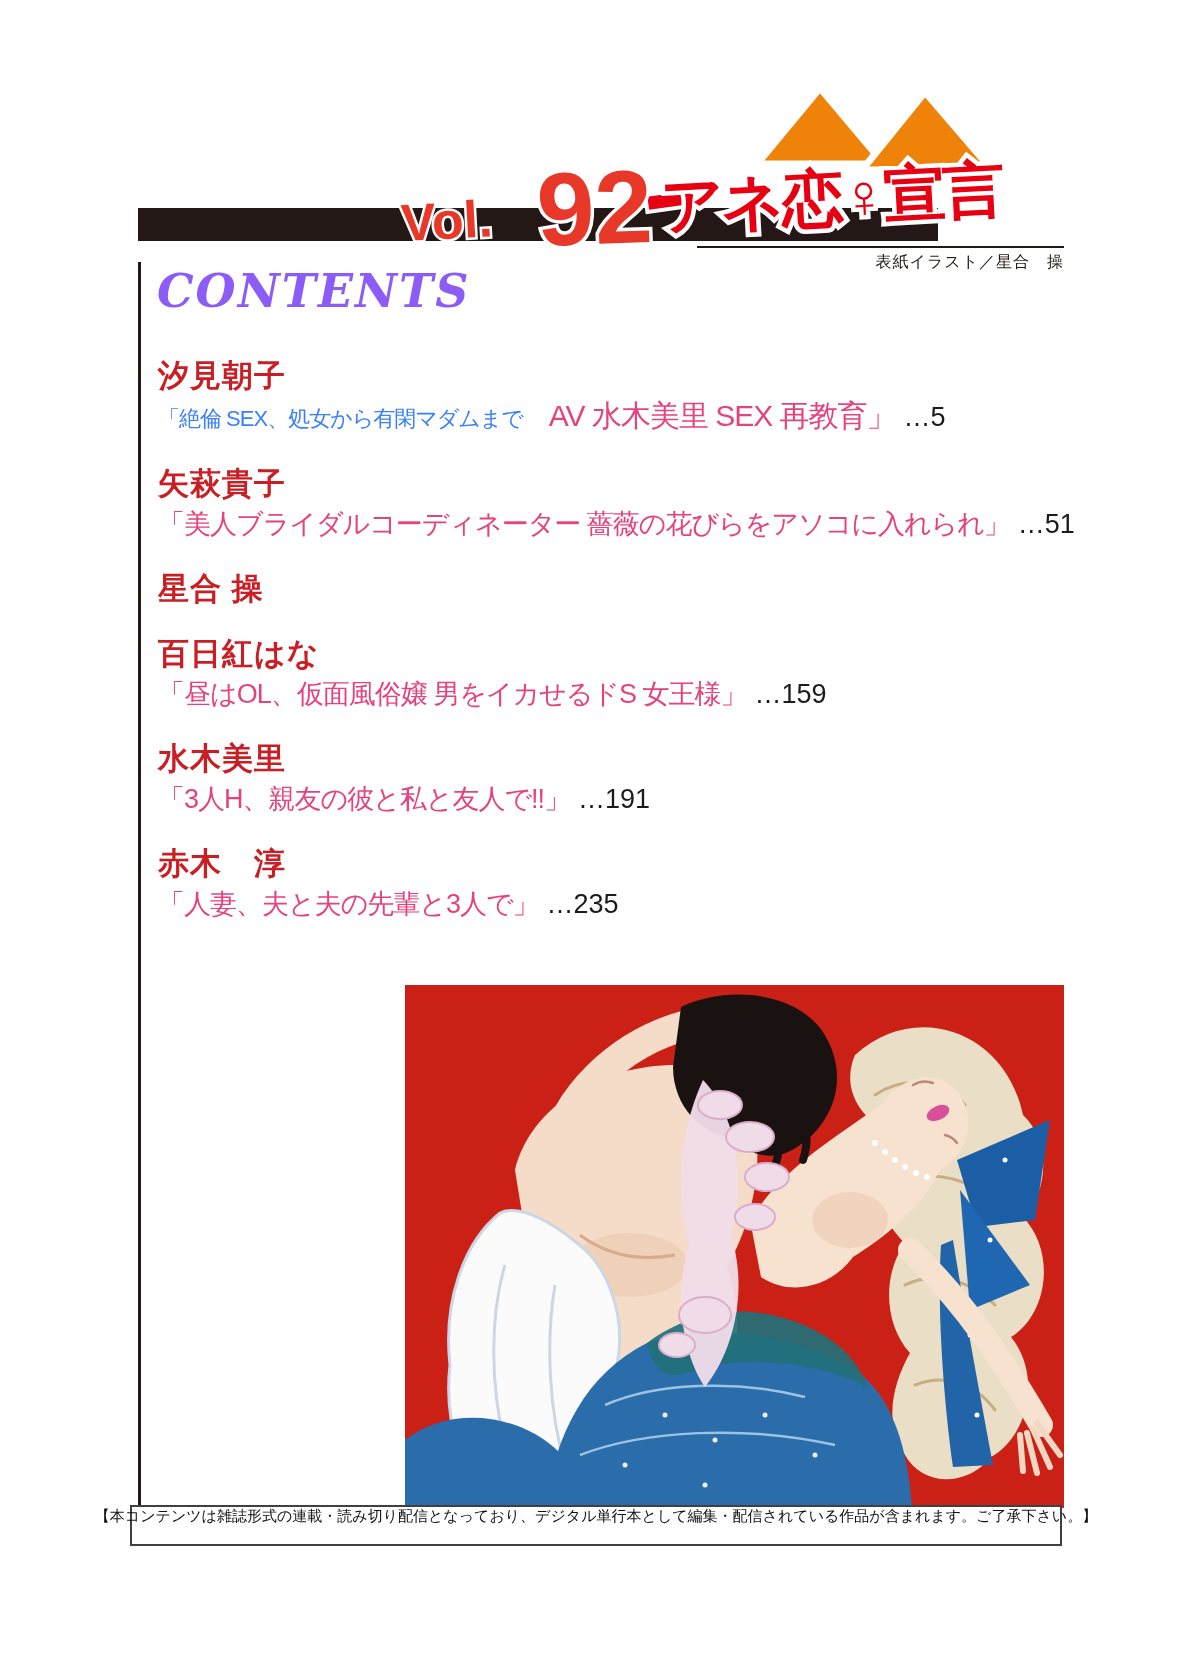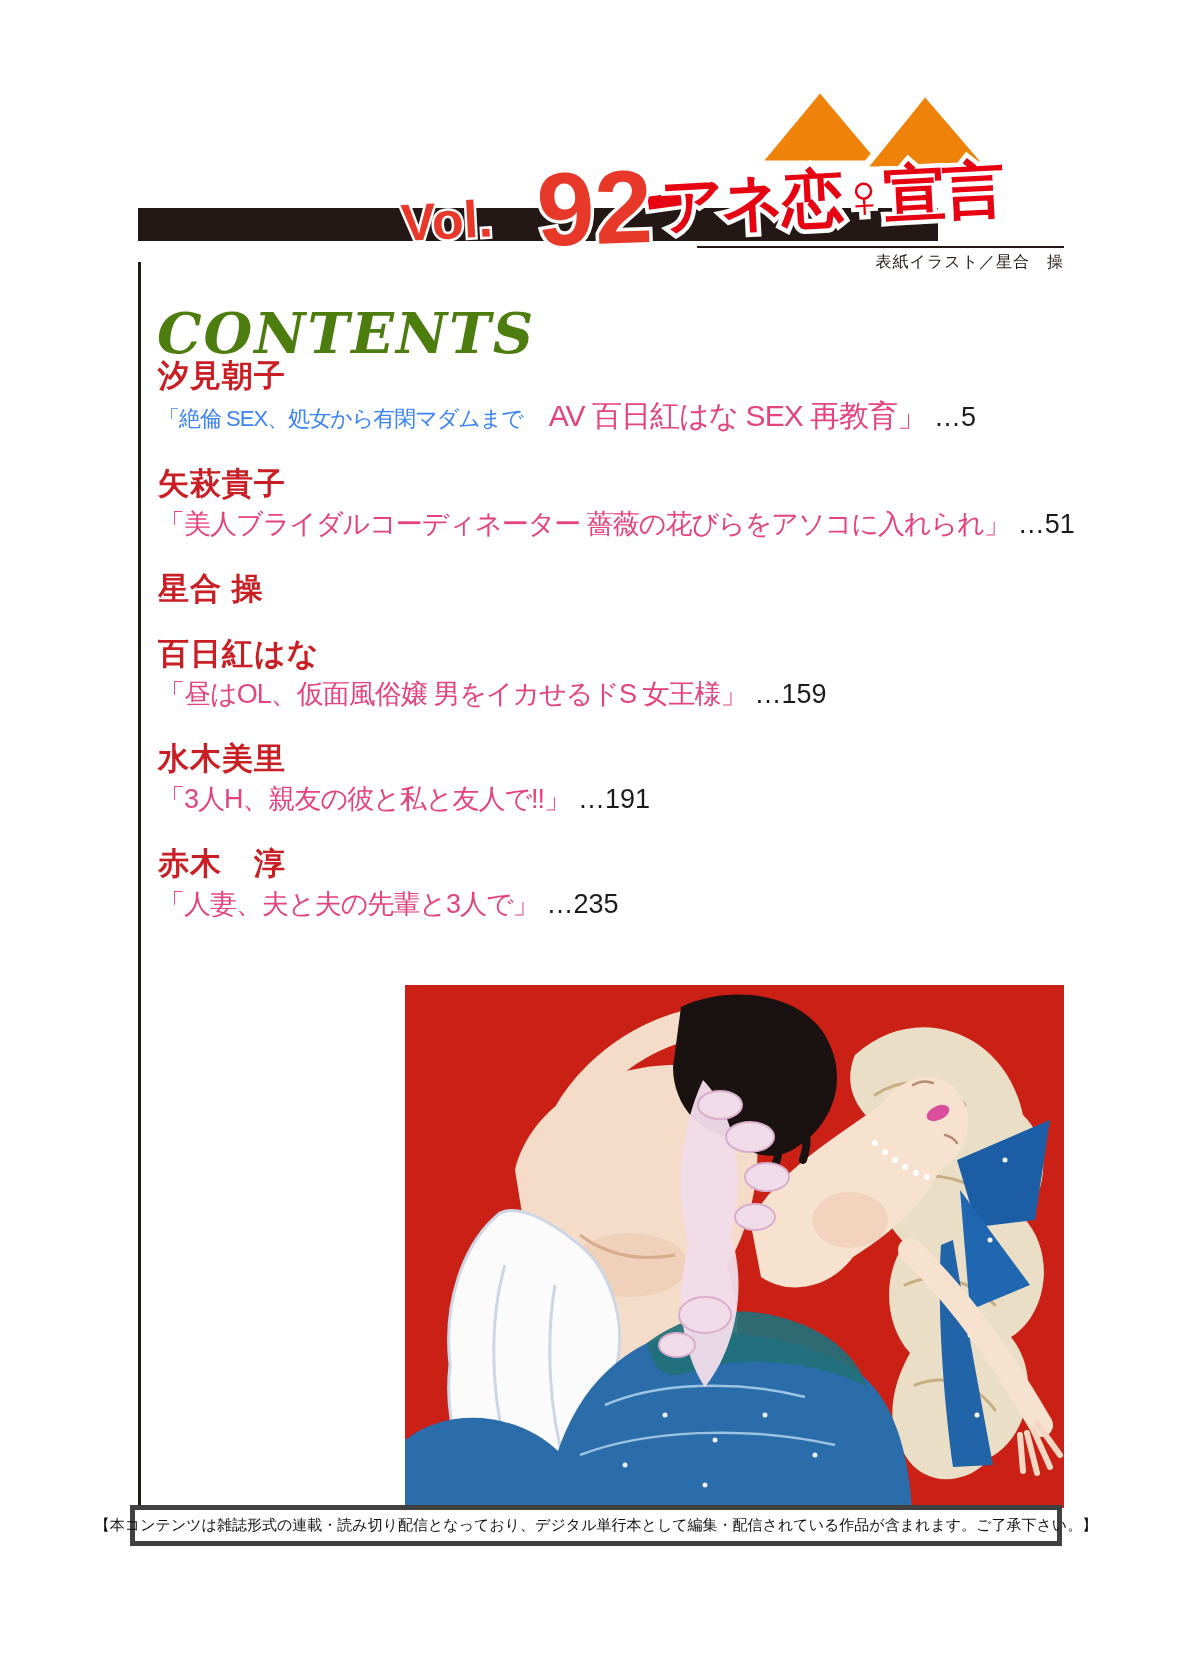--- a/index.html
+++ b/index.html
@@ -13,40 +13,40 @@
   .logo-rule{position:absolute;left:697px;top:246px;width:367px;height:2px;background:#231815;}
   .cover-credit{
     position:absolute;right:123px;top:252px;font-size:16px;color:#231815;
     letter-spacing:1px;white-space:nowrap;
   }
   
   .left-rule{position:absolute;left:138px;top:262px;width:3px;height:1284px;background:#231815;}
   .contents-title{
     position:absolute;left:157px;top:264px;
     font-family:"DejaVu Serif",serif;font-style:italic;font-weight:bold;
-    font-size:56px;color:#4d7c0f;letter-spacing:2px;margin-top:36px;
+    font-size:46px;color:#8b5cf6;letter-spacing:2px;
   }
   .toc{position:absolute;left:158px;top:356px;width:915px;}
   .toc-entry{margin-bottom:25px;white-space:nowrap;}
   .author{
     font-size:31px;font-weight:700;color:#c91e24;letter-spacing:1px;
     line-height:40px;
   }
   .title-line{font-size:27px;color:#e5437f;line-height:40px;letter-spacing:-1px;}
   .t-small{font-size:22px;color:#3b82f6;}
   .t-main{color:#e5437f;}
   .entry-0 .t-main{margin-left:26px;font-size:30px;}
   .pageno{color:#1b1b1b;letter-spacing:0;margin-left:8px;font-size:27px;}
   
   .illustration{position:absolute;left:405px;top:985px;width:659px;height:523px;}
   
   .disclaimer-box{
     position:absolute;left:130px;top:1505px;width:932px;height:41px;
-    border:5px solid #404040;box-sizing:border-box;background:#ffffff;
-    display:flex;align-items:center;justify-content:center;
+    border:2px solid #404040;box-sizing:border-box;background:#ffffff;
+    display:flex;align-items:flex-start;justify-content:center;
   }
   .disclaimer-text{font-size:15px;color:#111111;white-space:nowrap;letter-spacing:0;}
   .publisher{
     position:absolute;left:0;top:1553px;width:1187px;text-align:center;
     font-size:27px;color:#111111;letter-spacing:1px;
   }
 </style>
 </head>
 <body>
 
@@ -75,21 +75,21 @@
   <div class="cover-credit">表紙イラスト／星合　操</div>
 
   <div class="left-rule"></div>
   <div class="contents-title">CONTENTS</div>
 
   <div class="toc">
 
     <div class="toc-entry entry-0">
       <div class="author">汐見朝子</div>
       <div class="title-line">
-        <span class="t-small">「絶倫 SEX、処女から有閑マダムまで</span><span class="t-main">AV 百日紅はな SEX 再教育」</span><span class="pageno">…5</span>
+        <span class="t-small">「絶倫 SEX、処女から有閑マダムまで</span><span class="t-main">AV 水木美里 SEX 再教育」</span><span class="pageno">…5</span>
       </div>
     </div>
 
     <div class="toc-entry entry-1">
       <div class="author">矢萩貴子</div>
       <div class="title-line">
         <span class="t-main">「美人ブライダルコーディネーター 薔薇の花びらをアソコに入れられ」</span><span class="pageno">…51</span>
       </div>
     </div>
 

